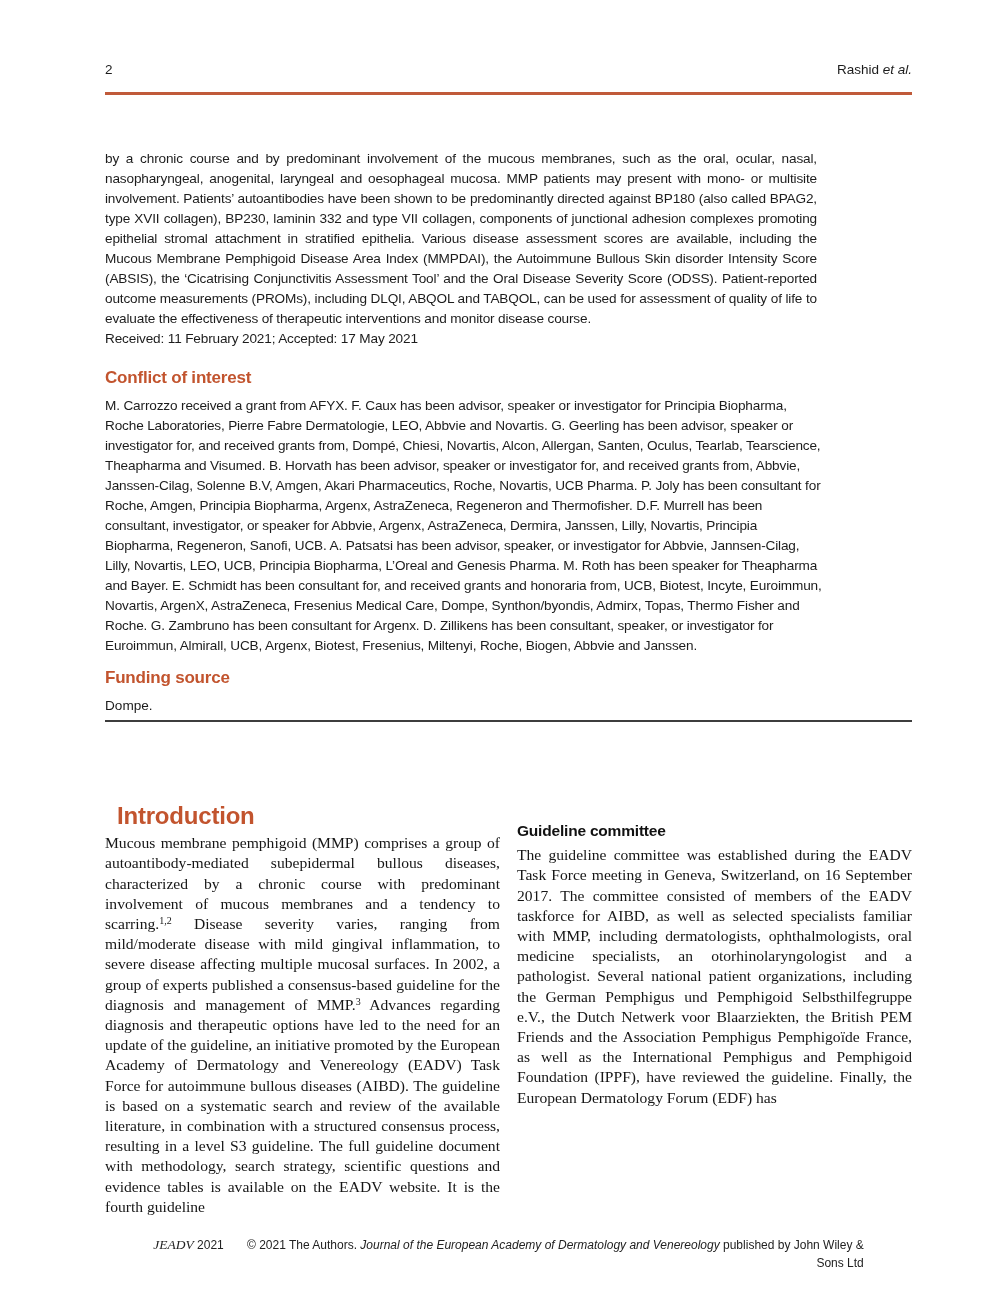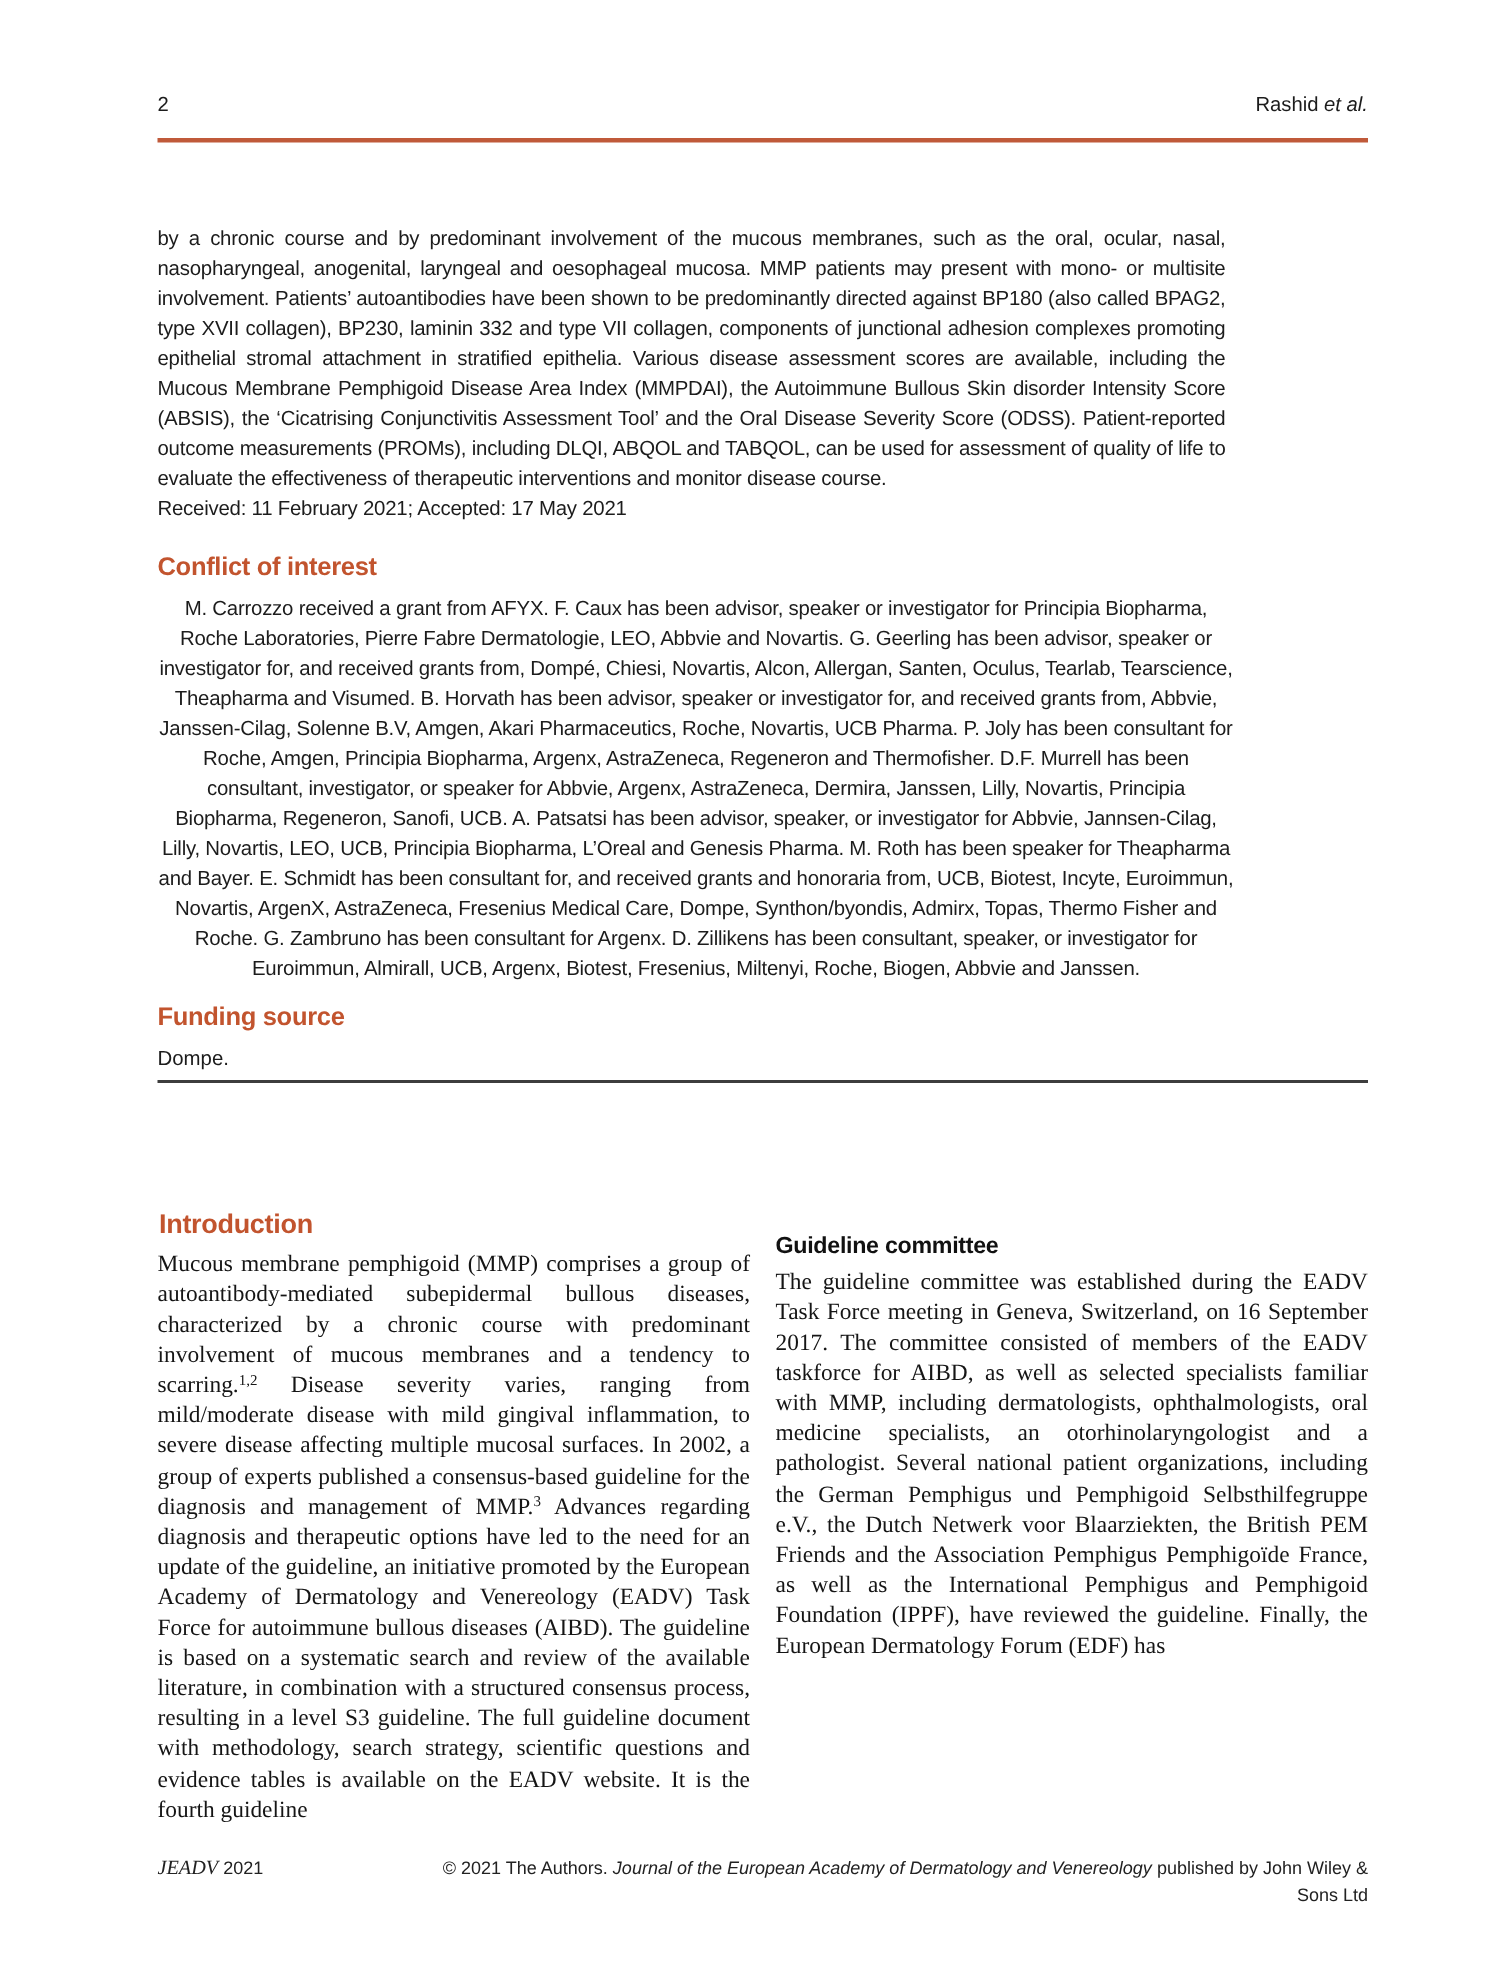--- a/index.html
+++ b/index.html
@@ -29,21 +29,21 @@
   .front p { margin:0; text-align:justify; }
   .received { margin-top:0; }
   .sec-heading {
     font-size:17px; font-weight:bold; letter-spacing:-0.2px;
     margin:0 0 8px 0;
   }
   .conflict {
     position:absolute; left:105px; top:368px; width:718px;
     font-size:13.6px; line-height:20px; letter-spacing:-0.15px;
   }
-  .conflict p { margin:0; text-align:center; }
+  .conflict p { margin:0; text-align:left; }
   .funding {
     position:absolute; left:105px; top:668px; width:718px;
     font-size:13.6px; line-height:20px;
   }
   .funding p { margin:0; }
   .divider-rule {
     position:absolute; left:105px; right:88px; top:720px;
     height:2px; background:#3d3d3d;
   }
   
@@ -54,35 +54,35 @@
   .col {
     width:395px;
     font-family:"Liberation Serif", serif;
     font-size:15.6px; line-height:20.2px;
     color:#151515;
     text-align:justify;
   }
   .col p { margin:0; }
   .body-heading {
     font-family:"Liberation Sans", sans-serif;
-    font-size:18px; font-weight:bold; letter-spacing:-0.2px;
-    margin:0 0 7px 1px;
+    font-size:24px; font-weight:bold; letter-spacing:-0.2px;
+    margin:0 0 7px 12px;
   }
   .methods-heading { margin-top:27px; }
   .sub-heading {
     font-family:"Liberation Sans", sans-serif;
     font-size:15.5px; font-weight:bold; letter-spacing:-0.2px;
     color:#111; margin:15px 0 4px 0;
   }
   sup { font-size:10px; line-height:0; vertical-align:5px; }
   .accent { color:#c2542e; }
   
   .footer {
     position:absolute; left:105px; right:88px; top:1236px;
-    display:flex; justify-content:space-between; align-items:flex-start;
+    display:flex; justify-content:center; align-items:flex-start;
     font-size:12px; color:#222; line-height:18px;
   }
   .footer-left { white-space:nowrap; }
   .journal-abbrev { font-family:"Liberation Serif", serif; font-style:italic; font-size:13.5px; }
   .footer-right { text-align:right; max-width:640px; }
 </style>
 </head>
 <body>
 
 <div class="page">

